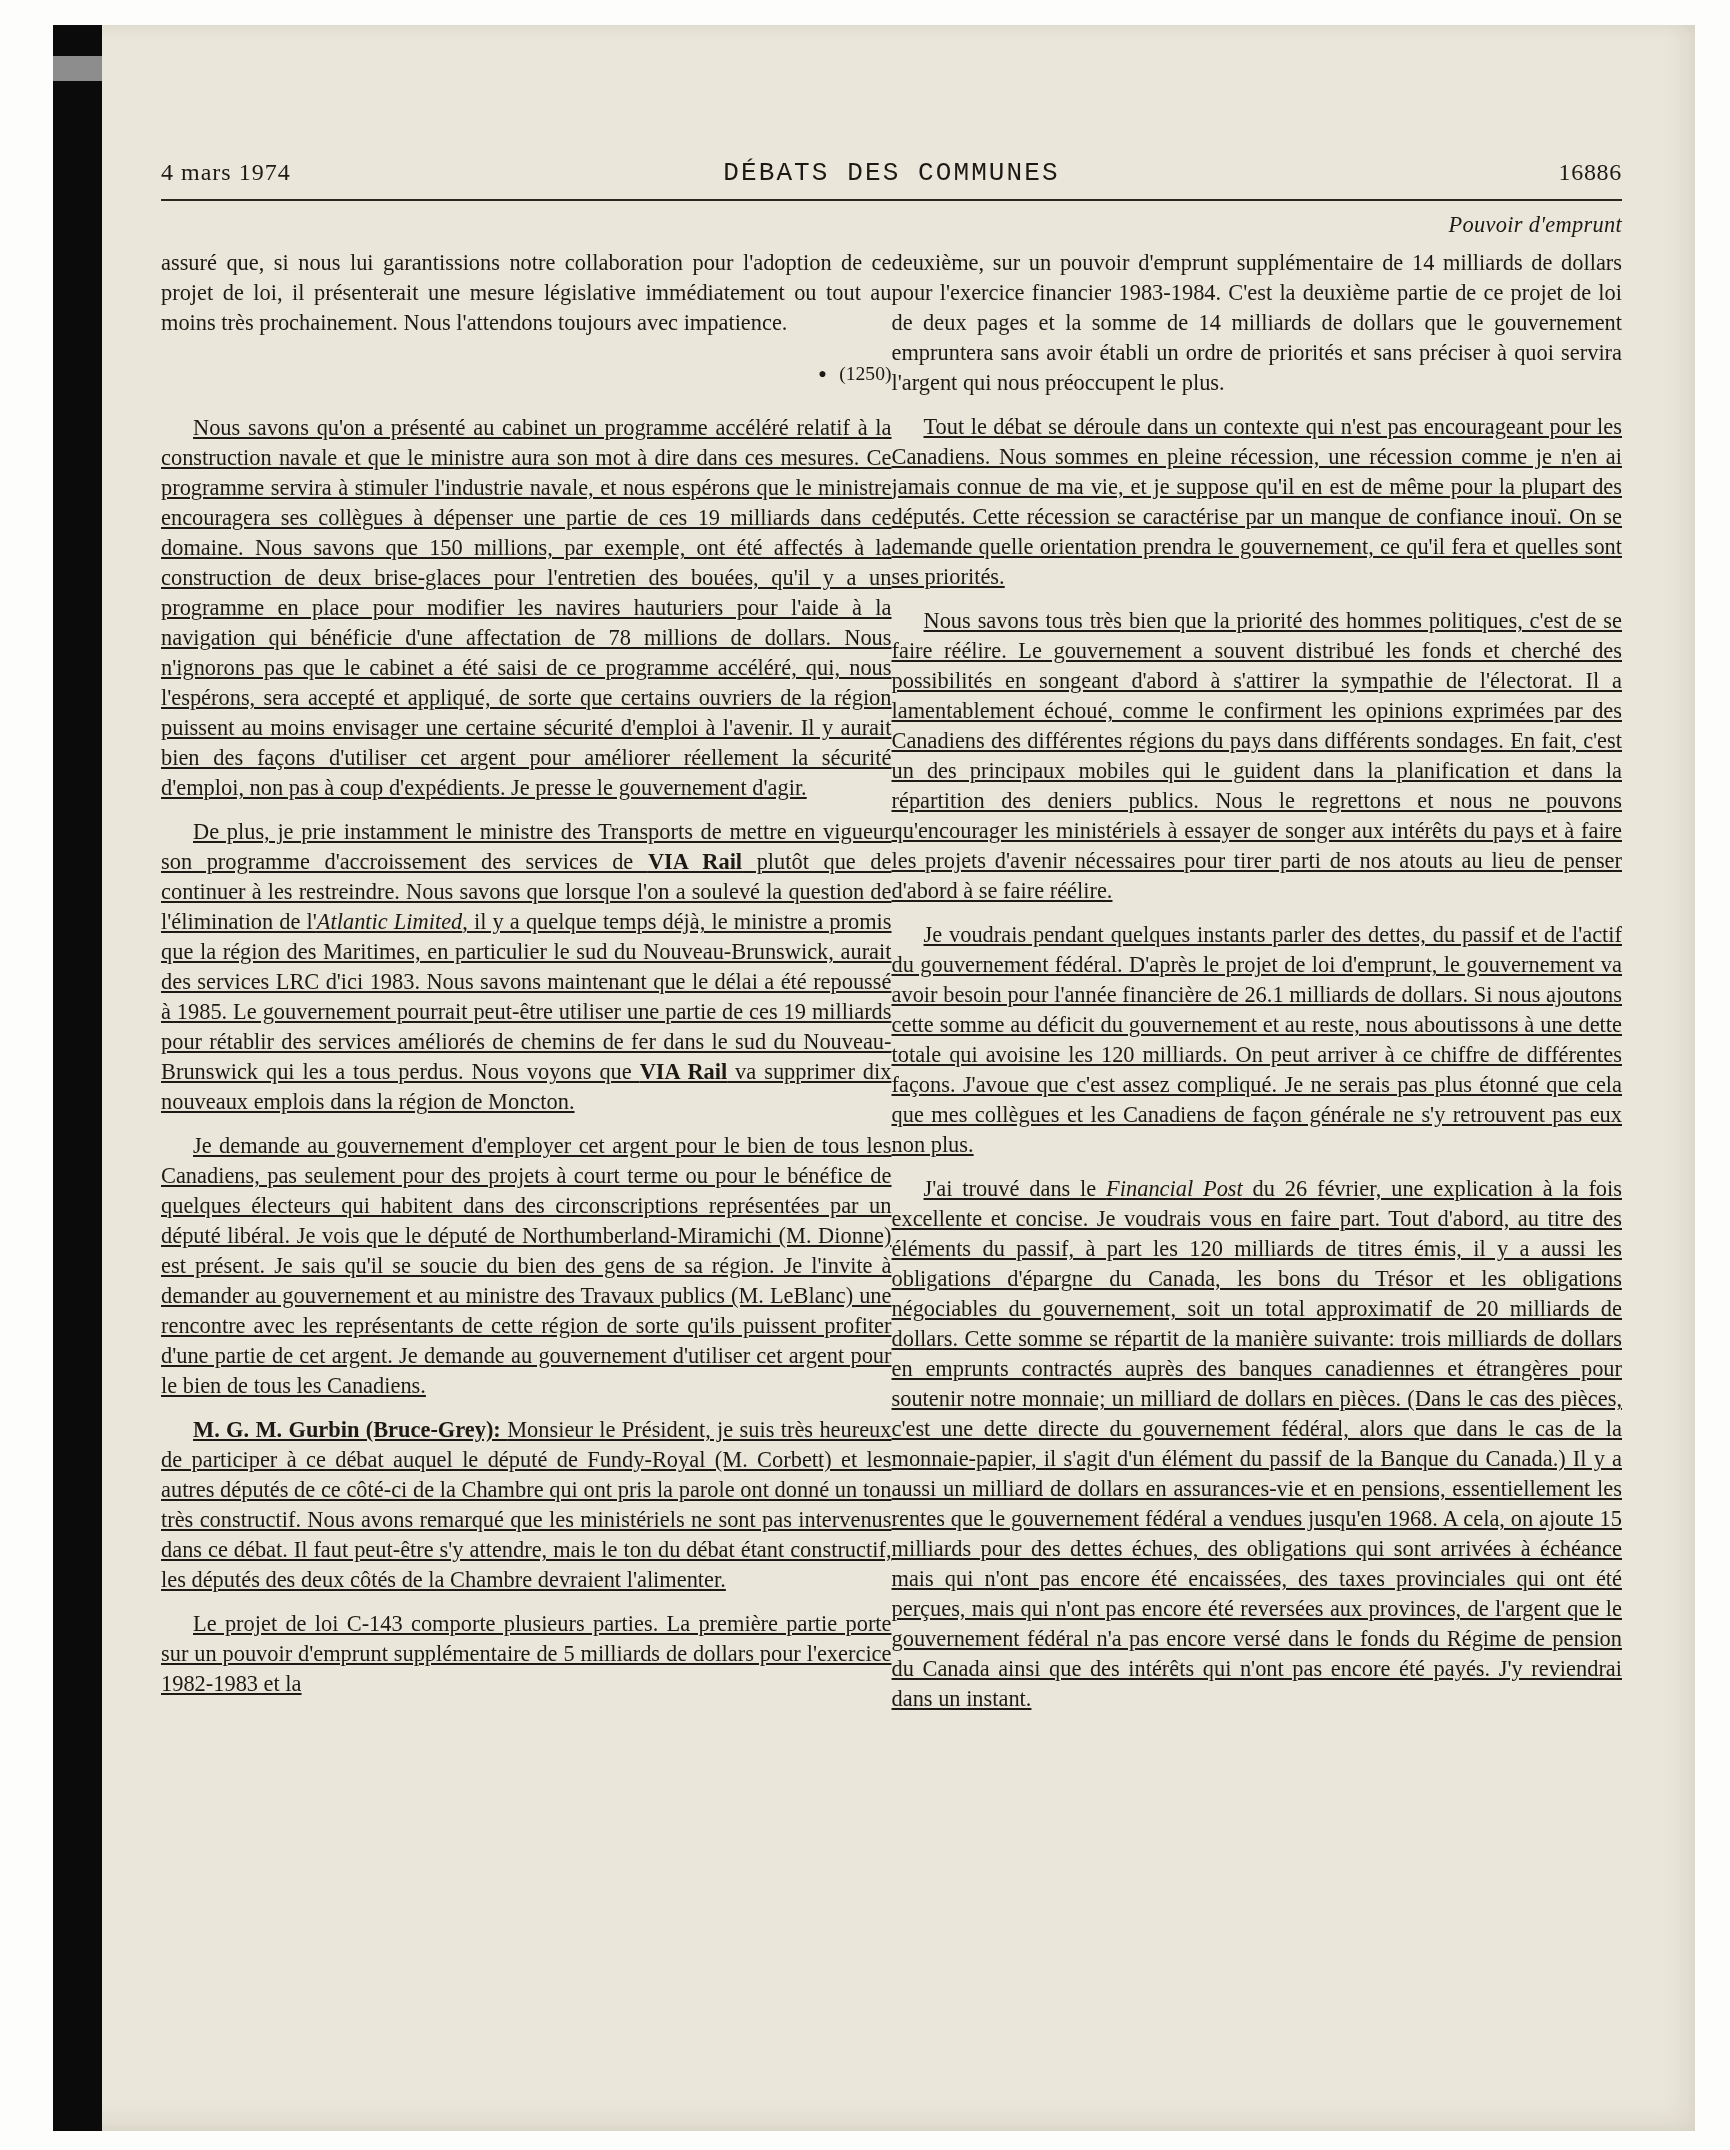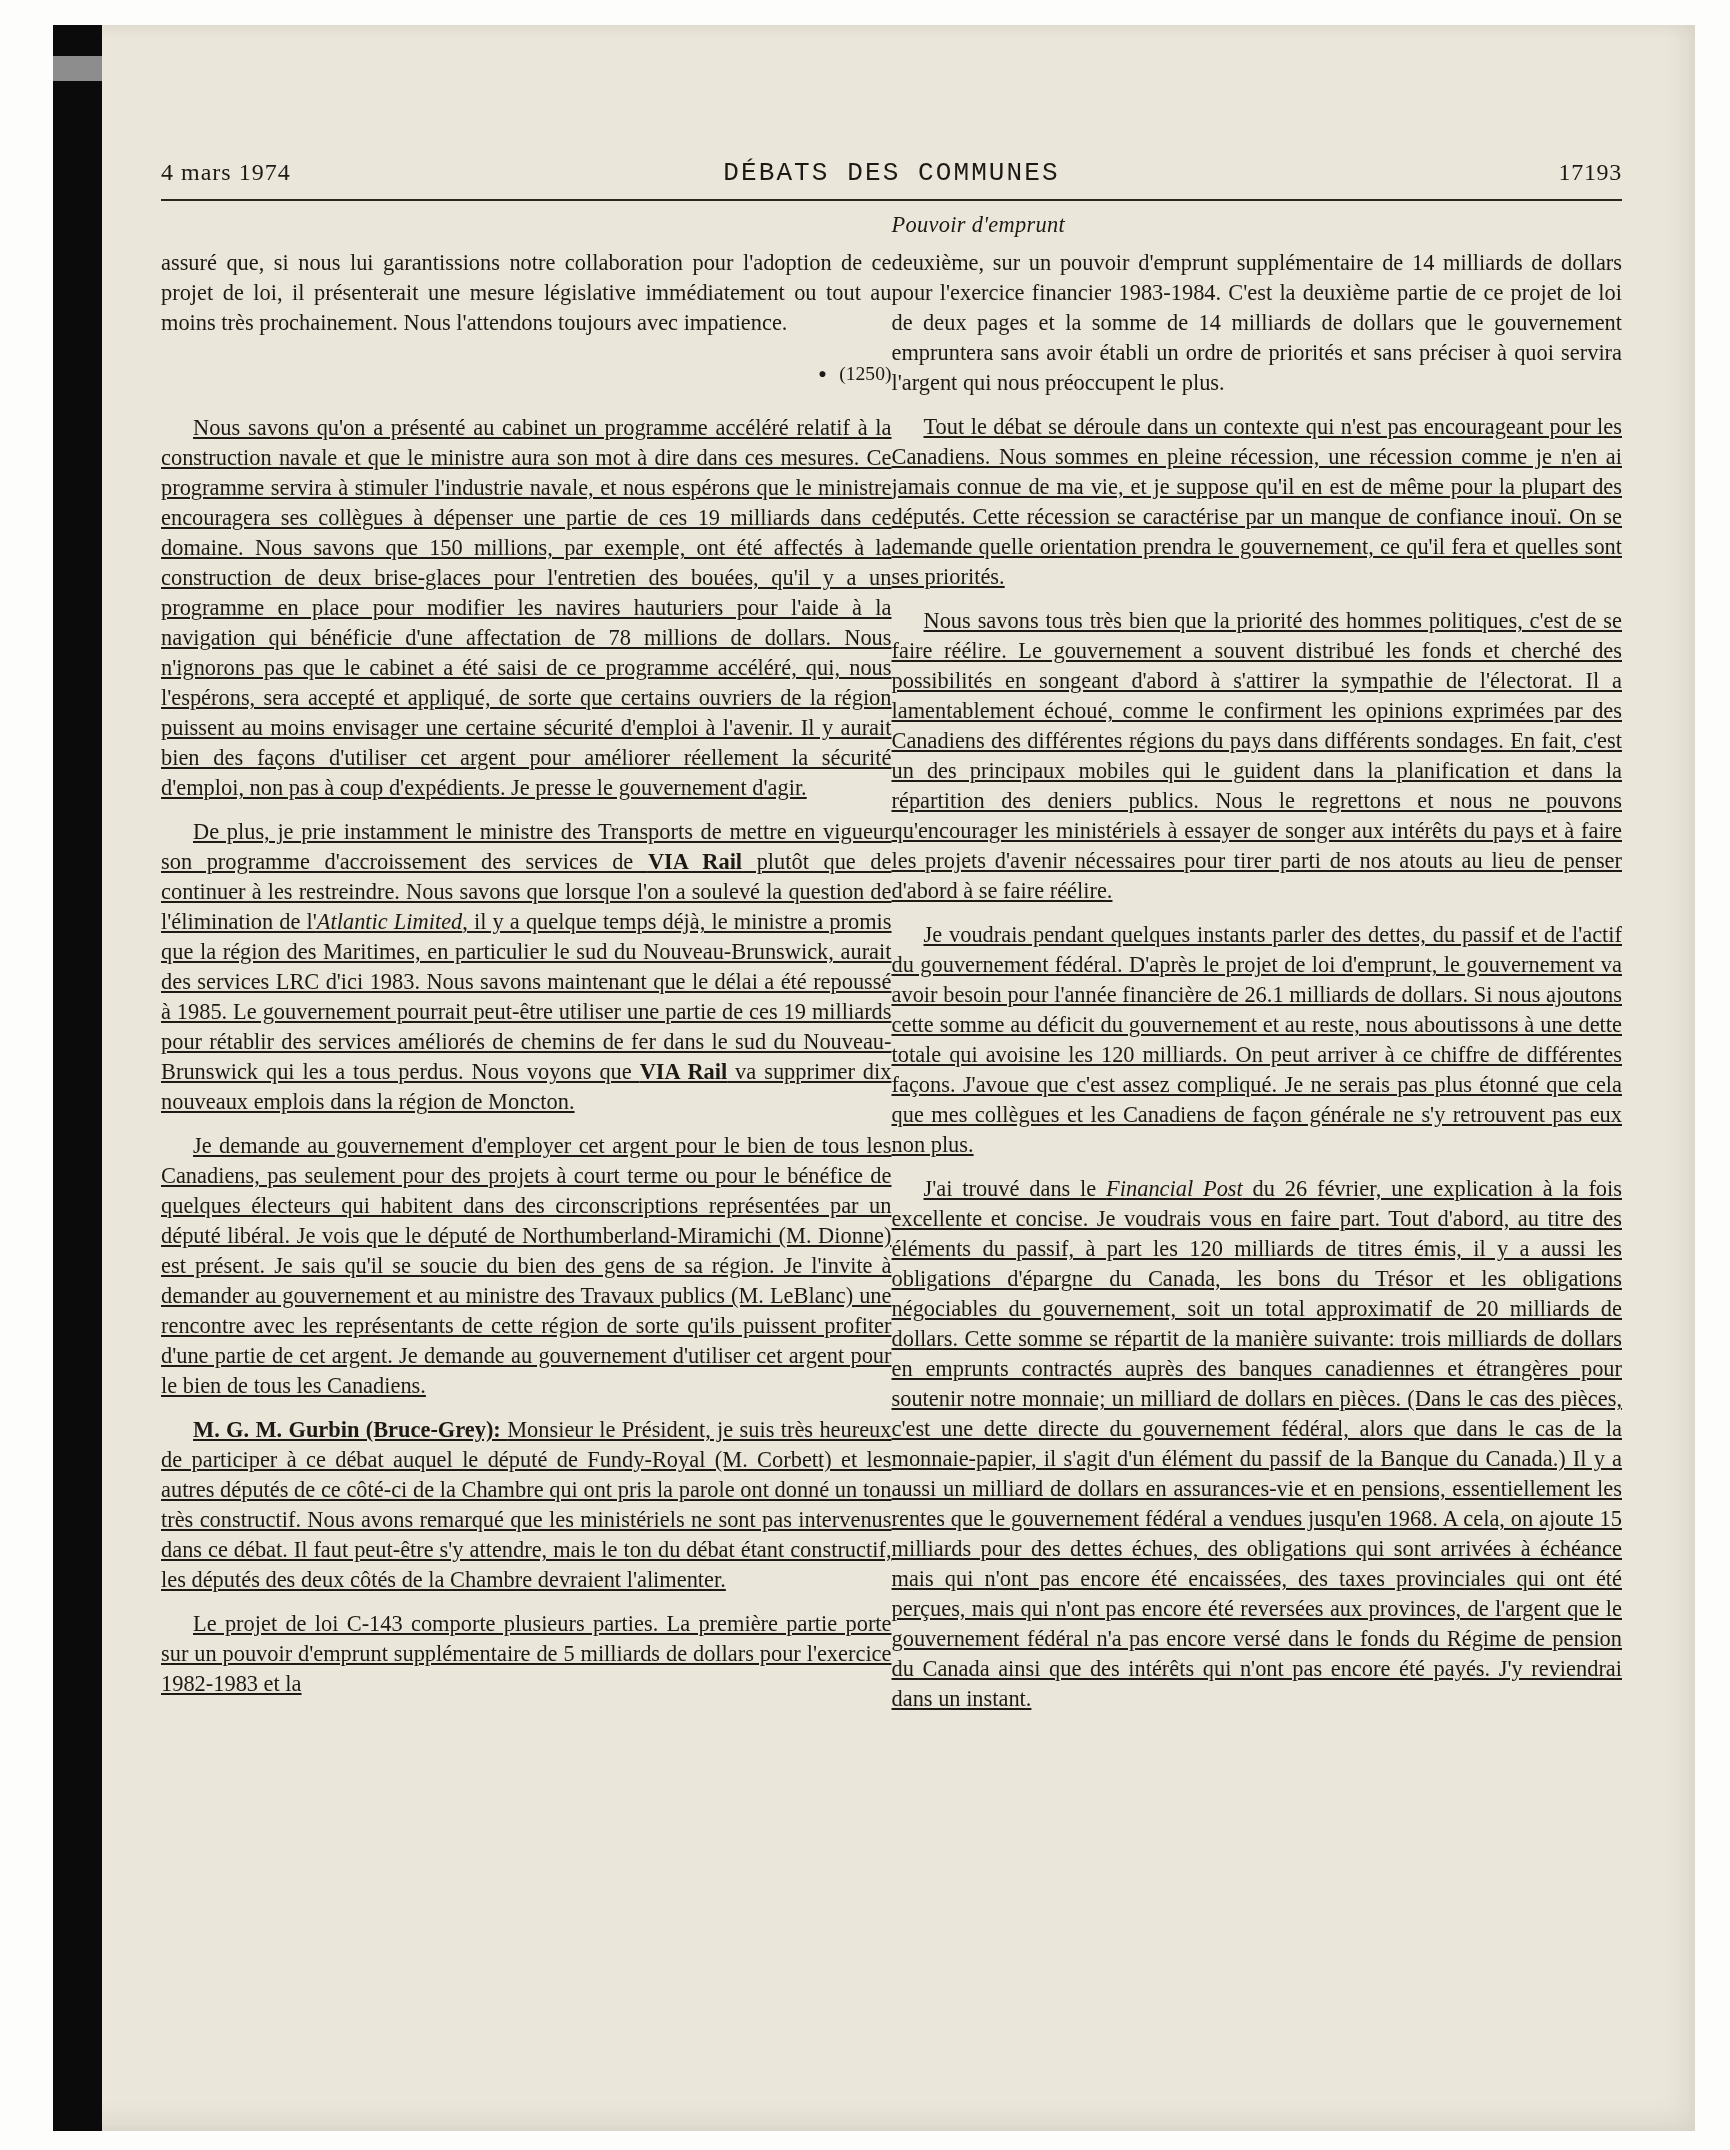--- a/index.html
+++ b/index.html
@@ -56,21 +56,21 @@
   .htitle { justify-self: center; font-size: 26px; letter-spacing: 2.1px; white-space: nowrap; font-family: Liberation Mono, monospace; }
   .hpage { justify-self: end; letter-spacing: 0.7px; white-space: nowrap; }
   .header-rule {
     border-bottom: 2.1px solid #2a2620;
     margin-top: 11.2px;
   }
   .running-row { display: flex; margin-top: 11.2px; }
   .running-row .half { flex: 1; }
   .running-head {
     display: block;
-    text-align: left;
+    text-align: right;
     font-style: italic;
     font-size: 22.4px;
     letter-spacing: 0.3px;
   }
   .columns {
     display: flex;
     margin-top: 9.8px;
   }
   .column {
     flex: 1;
@@ -102,21 +102,21 @@
 <div class="scan">
   <div class="strip">
     <div class="notch"></div>
   </div>
 </div>
 
 <div class="content">
   <header class="page-header">
     <span class="hdate">4 mars 1974</span>
     <span class="htitle">DÉBATS DES COMMUNES</span>
-    <span class="hpage">17193</span>
+    <span class="hpage">16886</span>
   </header>
   <div class="header-rule"></div>
   <div class="running-row">
     <div class="half"></div>
     <div class="half">
       <span class="running-head">Pouvoir d'emprunt</span>
     </div>
   </div>
   <main class="columns">
     <div class="column" id="col-left">

